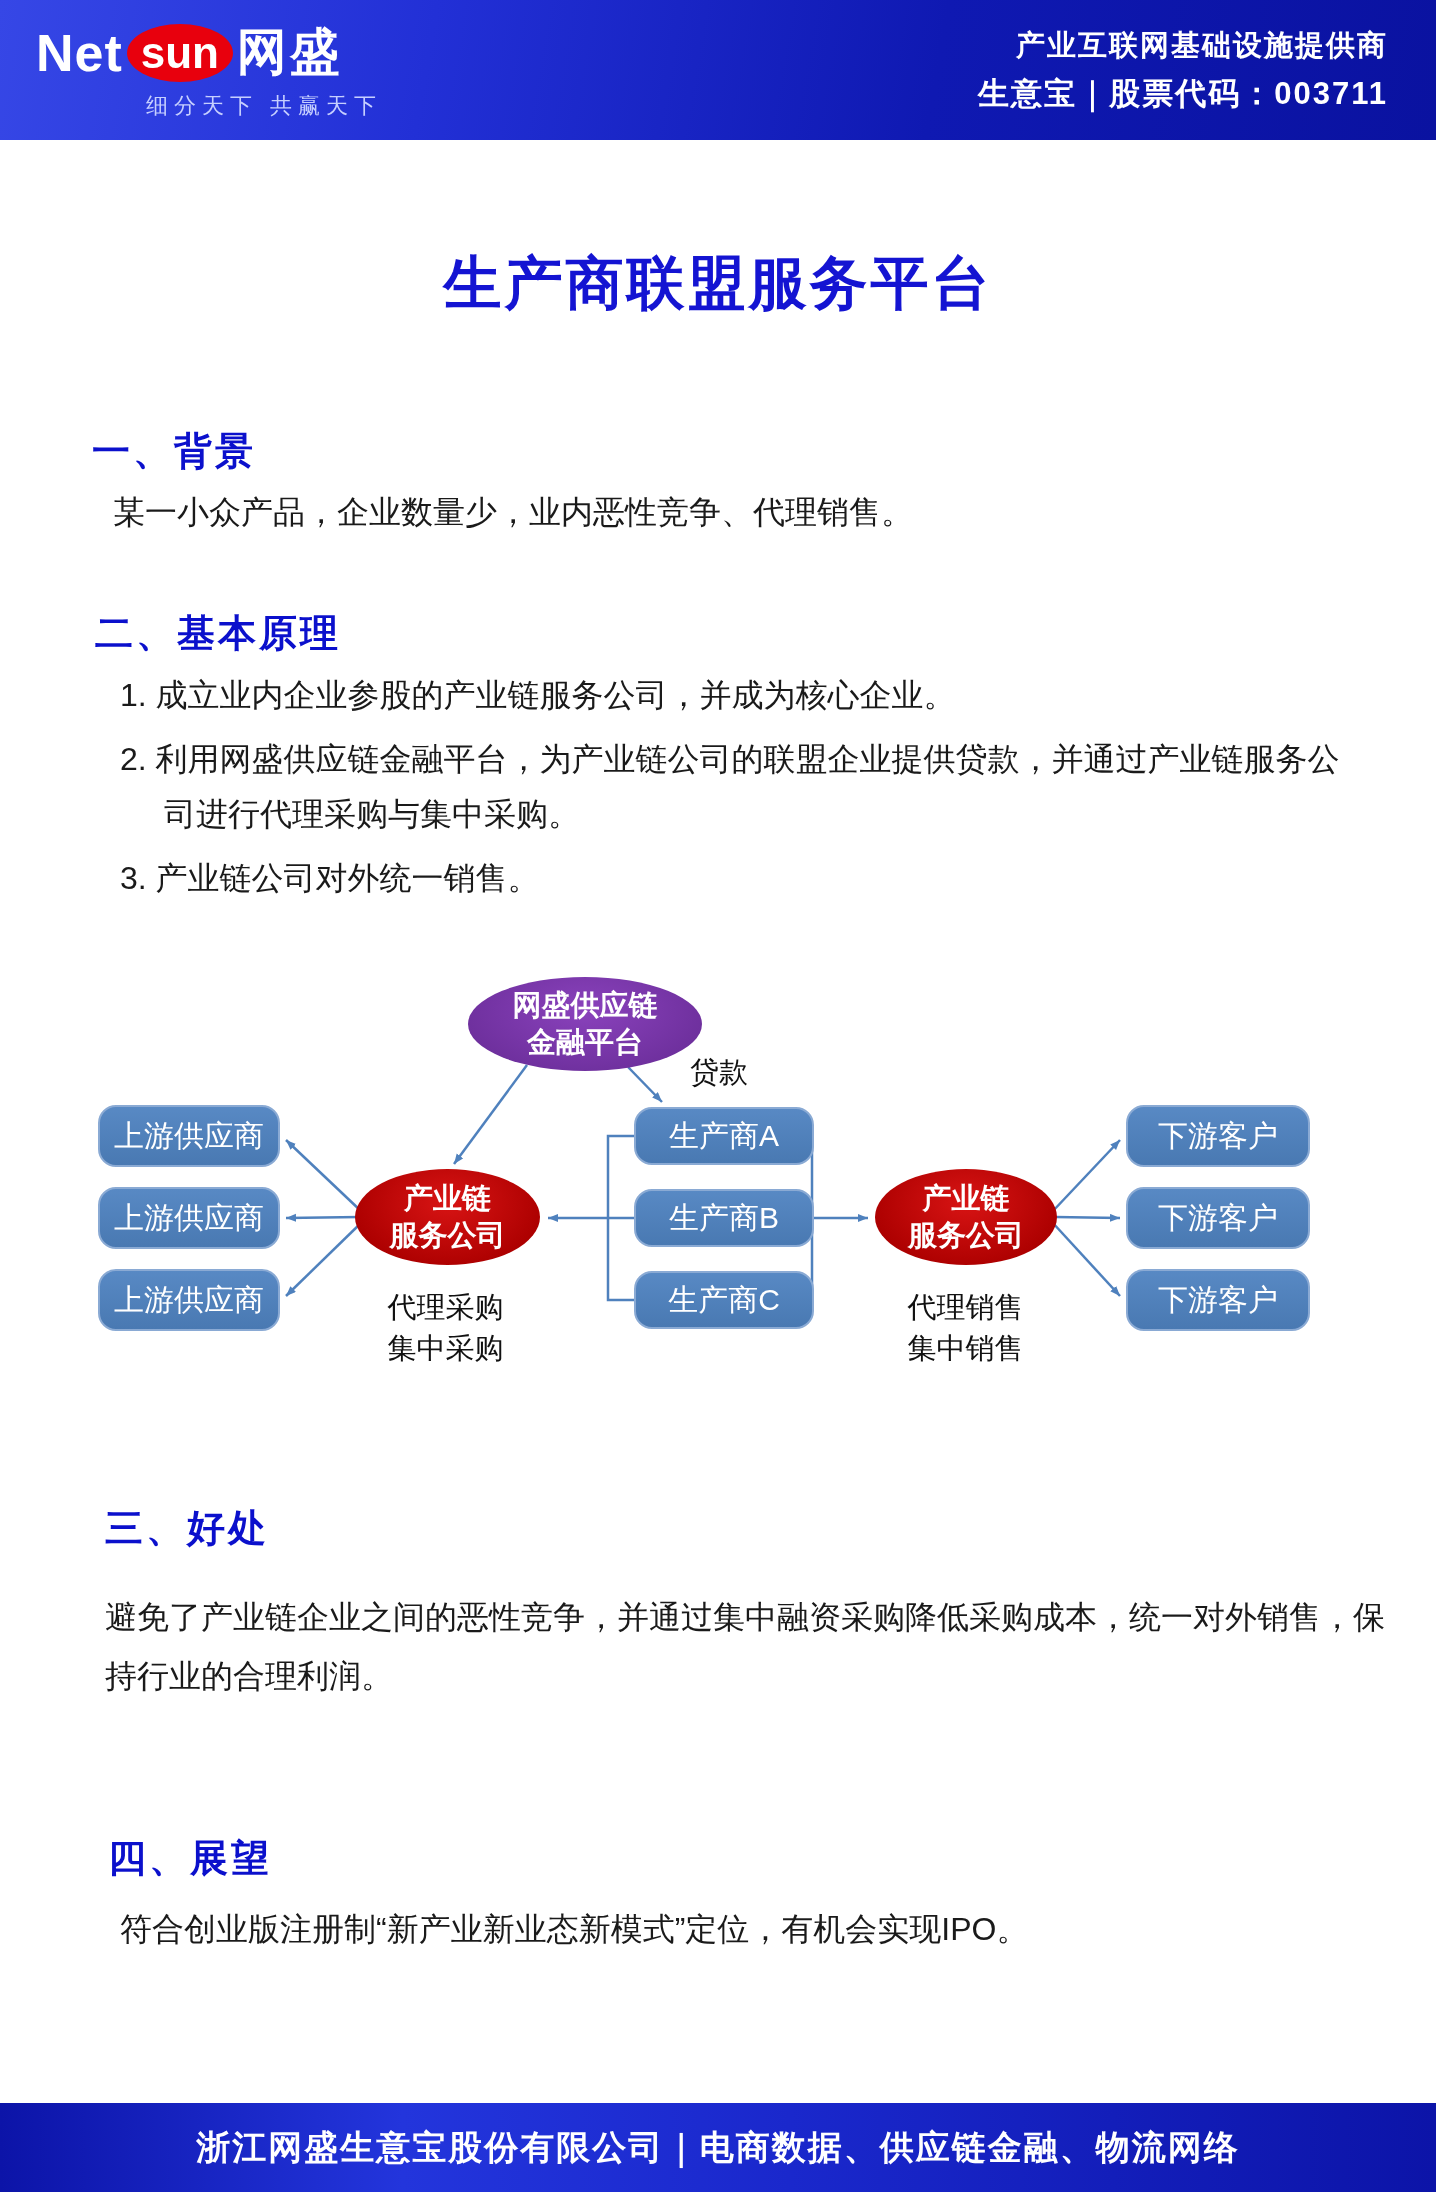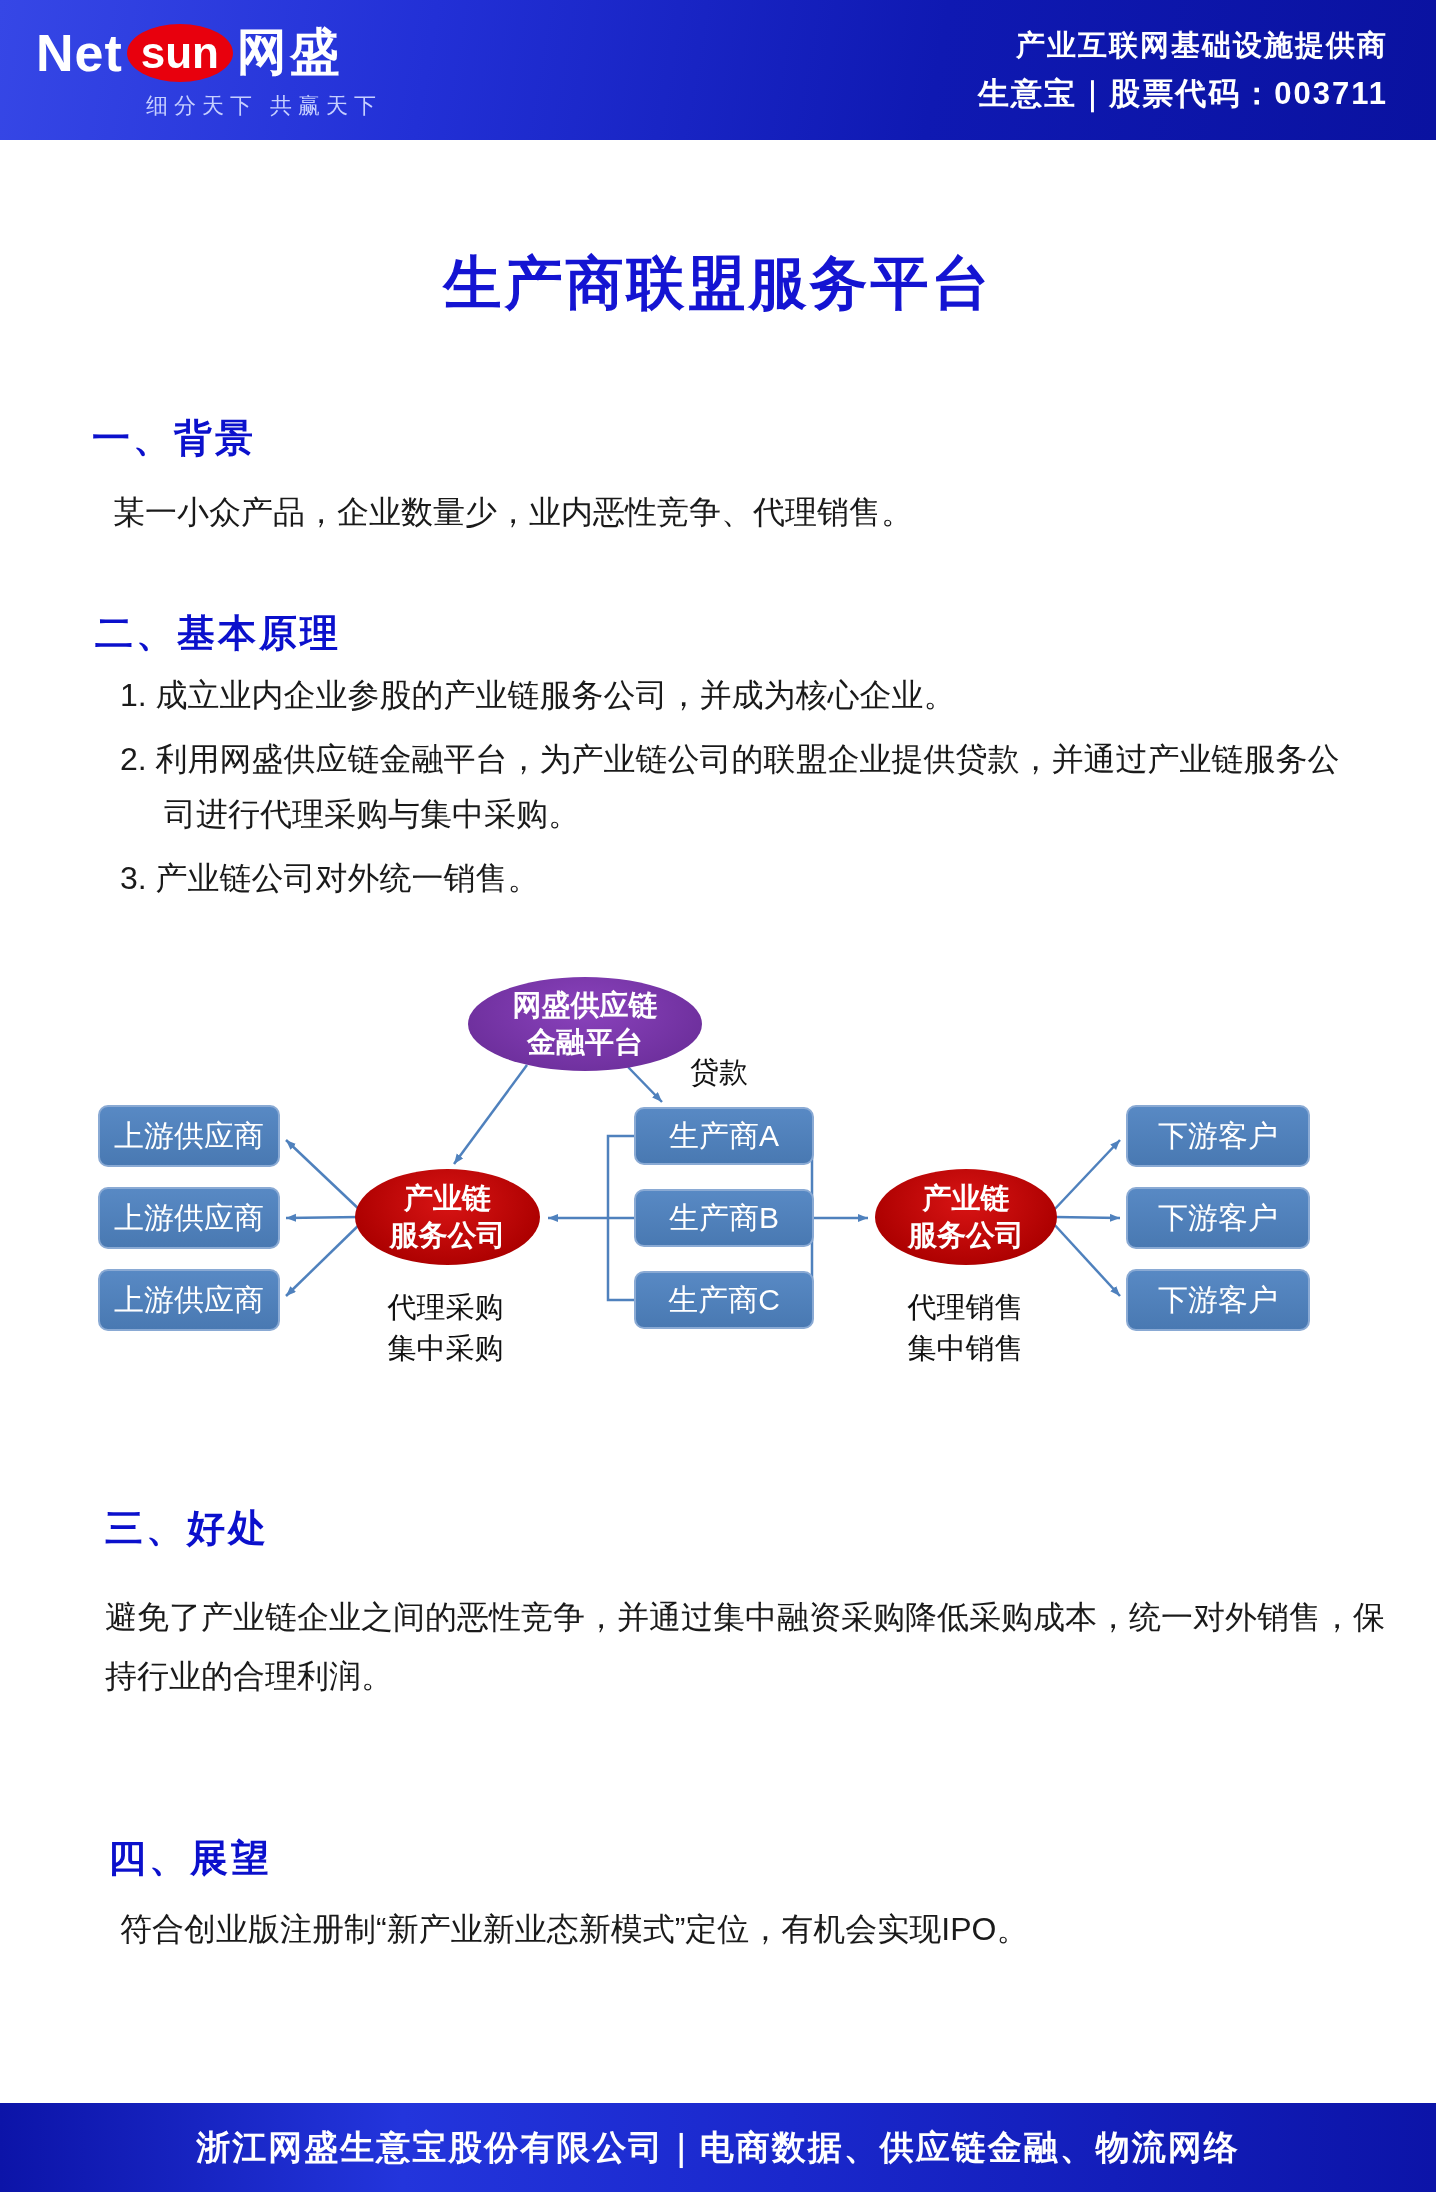--- a/index.html
+++ b/index.html
@@ -26,41 +26,41 @@
   .header-right { text-align:right; color:#ffffff; font-weight:bold; }
   .hr-line1 { font-size:29px; letter-spacing:2px; }
   .hr-line2 { font-size:31px; margin-top:7px; letter-spacing:2px; }
 
   
   .title {
     position:absolute; top:245px; left:0; width:100%;
     text-align:center; color:#1414d2; font-size:58px; font-weight:bold; letter-spacing:3px;
   }
   .sec-h { position:absolute; color:#0b10cc; font-size:38px; font-weight:bold; letter-spacing:3px; }
-  .s1h { top:413px; left:92px; }
+  .s1h { top:426px; left:92px; }
   .s2h { top:608px; left:95px; }
   .s3h { top:1503px; left:105px; }
   .s4h { top:1833px; left:108px; }
   .body-text { position:absolute; color:#1a1a1a; font-size:32px; line-height:59px; }
   .s1b { top:483px; left:113px; }
   .s3b { top:1588px; left:105px; width:1305px; }
   .s4b { top:1900px; left:120px; }
   .s2list { position:absolute; top:668px; left:120px; width:1235px; color:#1a1a1a; font-size:32px; line-height:55px; }
   .s2list .li { padding-left:44px; text-indent:-44px; margin-bottom:9px; }
 
   
   .diagram { position:absolute; top:955px; left:0; width:1436px; height:440px; }
   .diagram svg { position:absolute; top:0; left:0; }
   .node {
     position:absolute; display:flex; align-items:center; justify-content:center;
     color:#ffffff; text-align:center;
   }
   .rect {
     background:linear-gradient(180deg,#5889c4,#4979b2);
-    border:2px solid #8aaad4; border-radius:10px; font-size:30px;
+    border:2px solid #8aaad4; border-radius:18px; font-size:30px;
   }
   .sup  { left:98px;  width:182px; height:62px; }
   .sup1 { top:150px; } .sup2 { top:232px; } .sup3 { top:314px; }
   .prod { left:634px; width:180px; height:58px; }
   .prod1{ top:152px; } .prod2{ top:234px; } .prod3{ top:316px; }
   .cust { left:1126px; width:184px; height:62px; }
   .cust1{ top:150px; } .cust2{ top:232px; } .cust3{ top:314px; }
   .ellipse { border-radius:50%; flex-direction:column; font-weight:bold; font-size:29px; line-height:37px; }
   .red { background:radial-gradient(ellipse at 50% 35%, #d81414, #ac0000 75%); }
   .svc-left  { left:355px; top:214px; width:185px; height:96px; }

